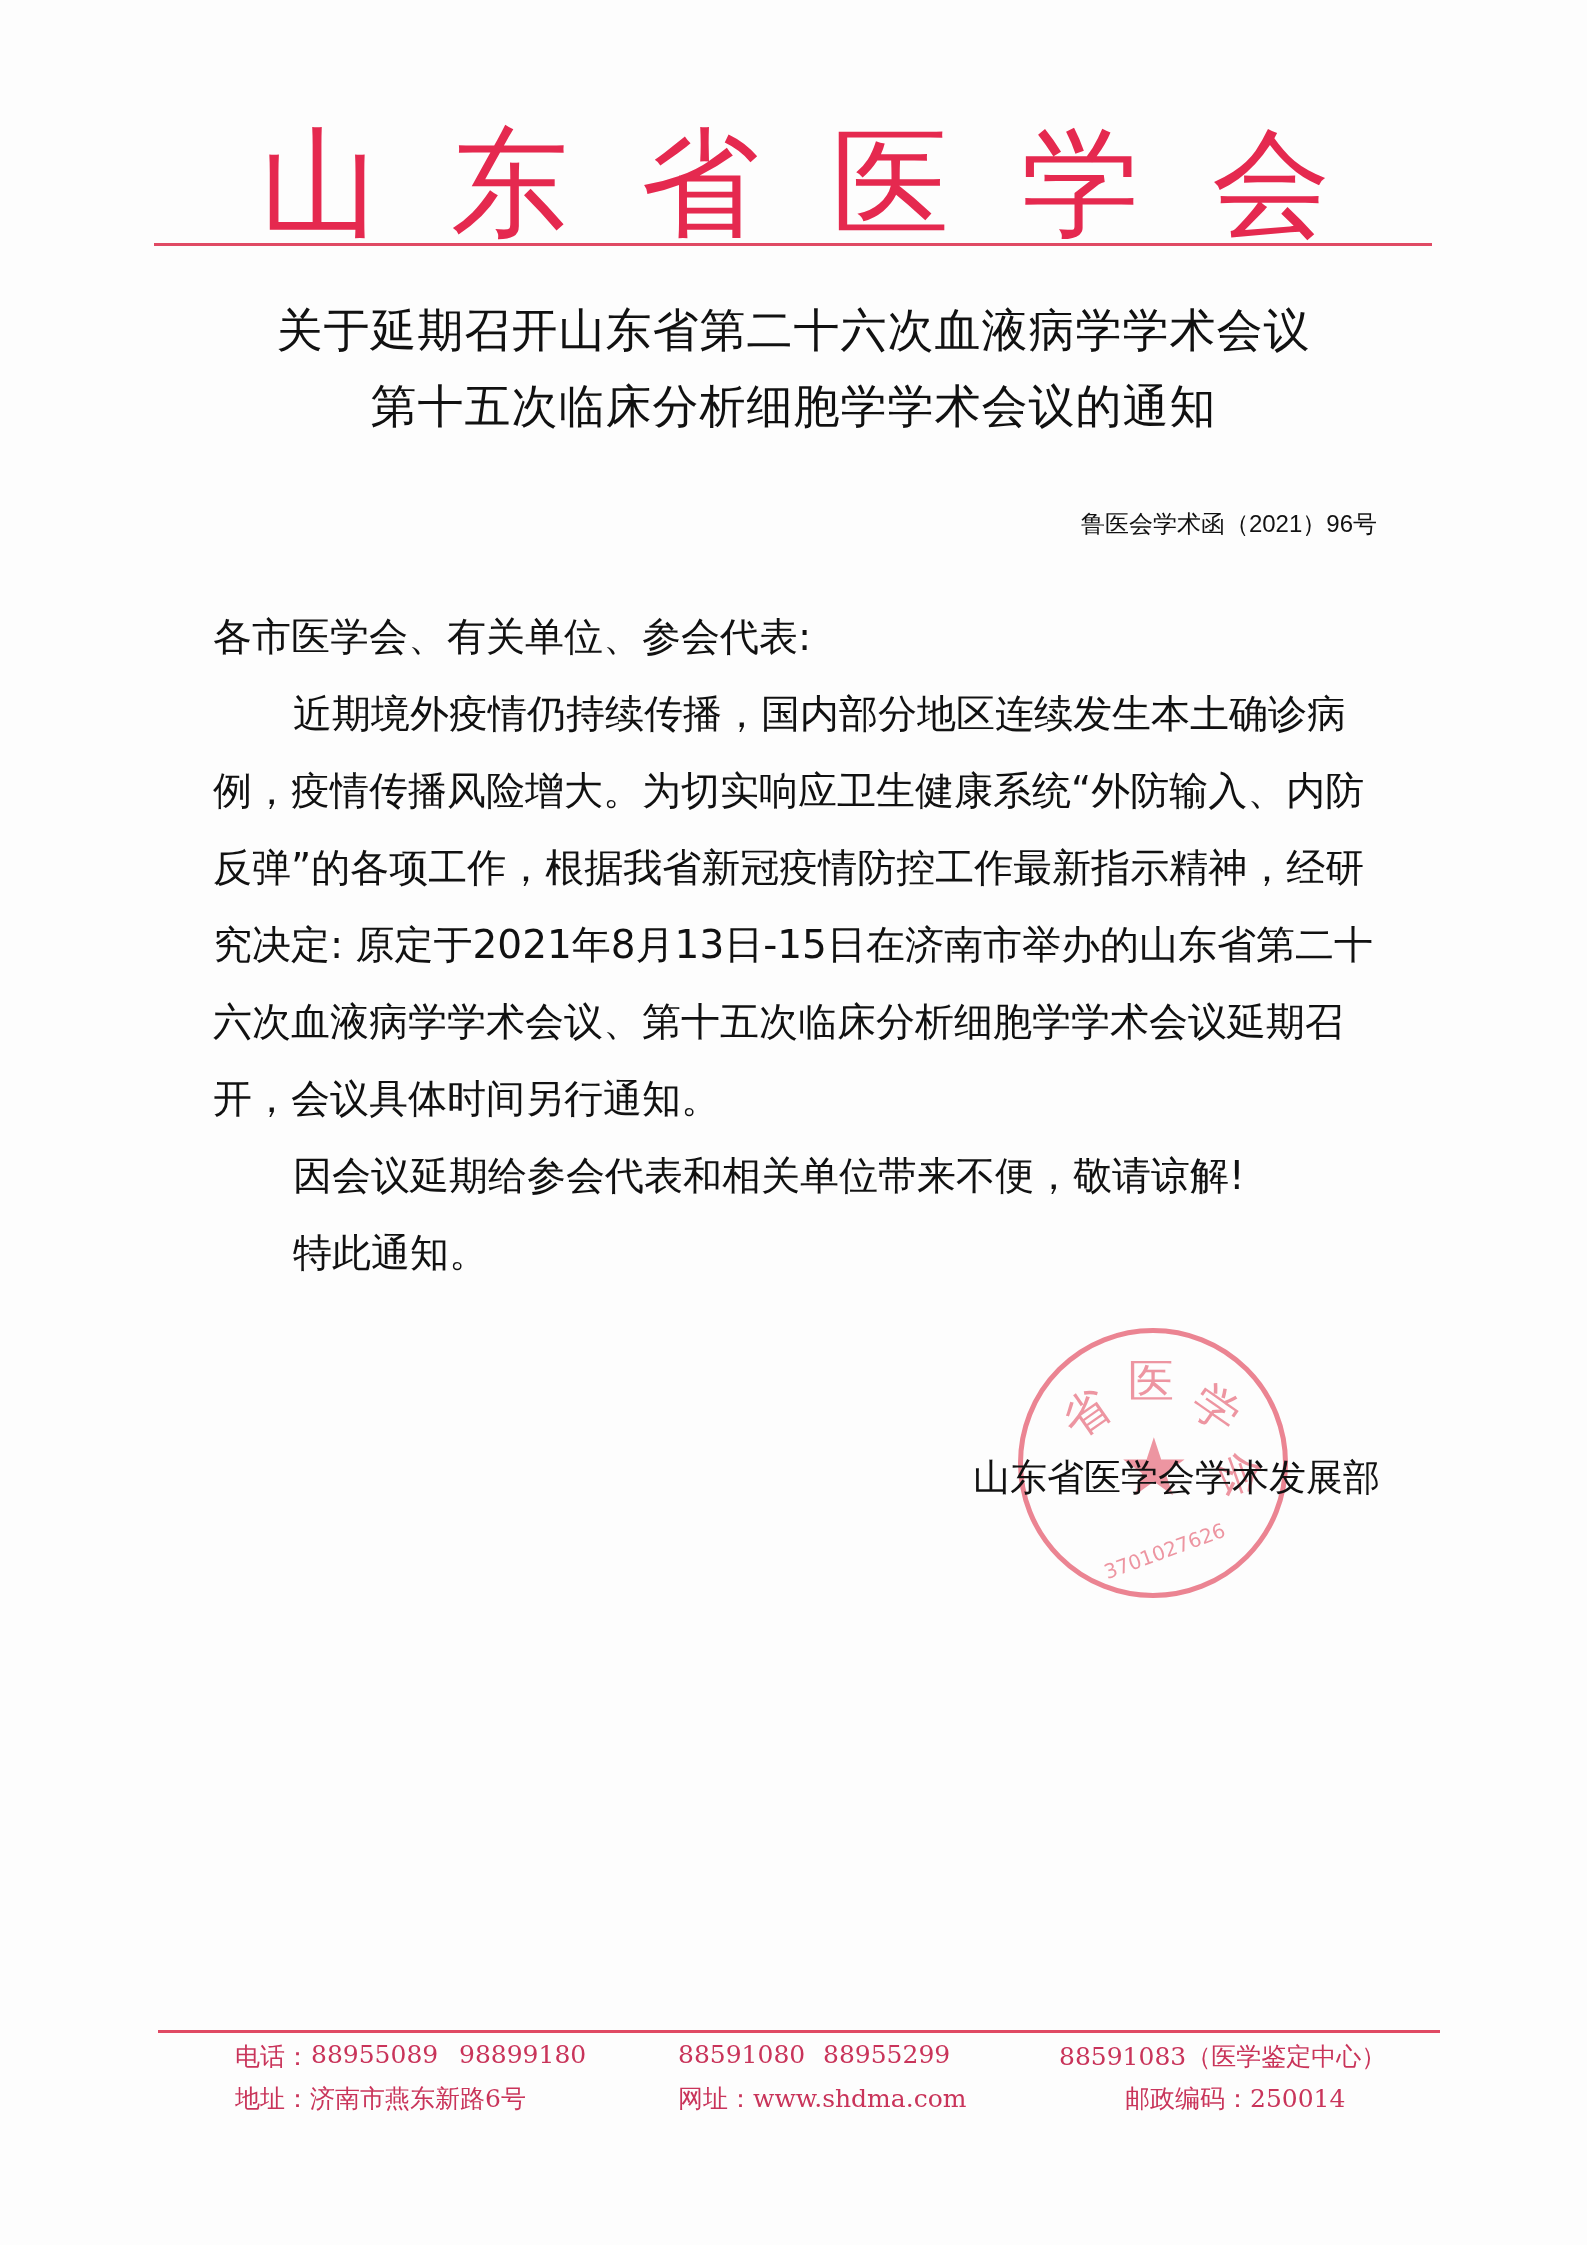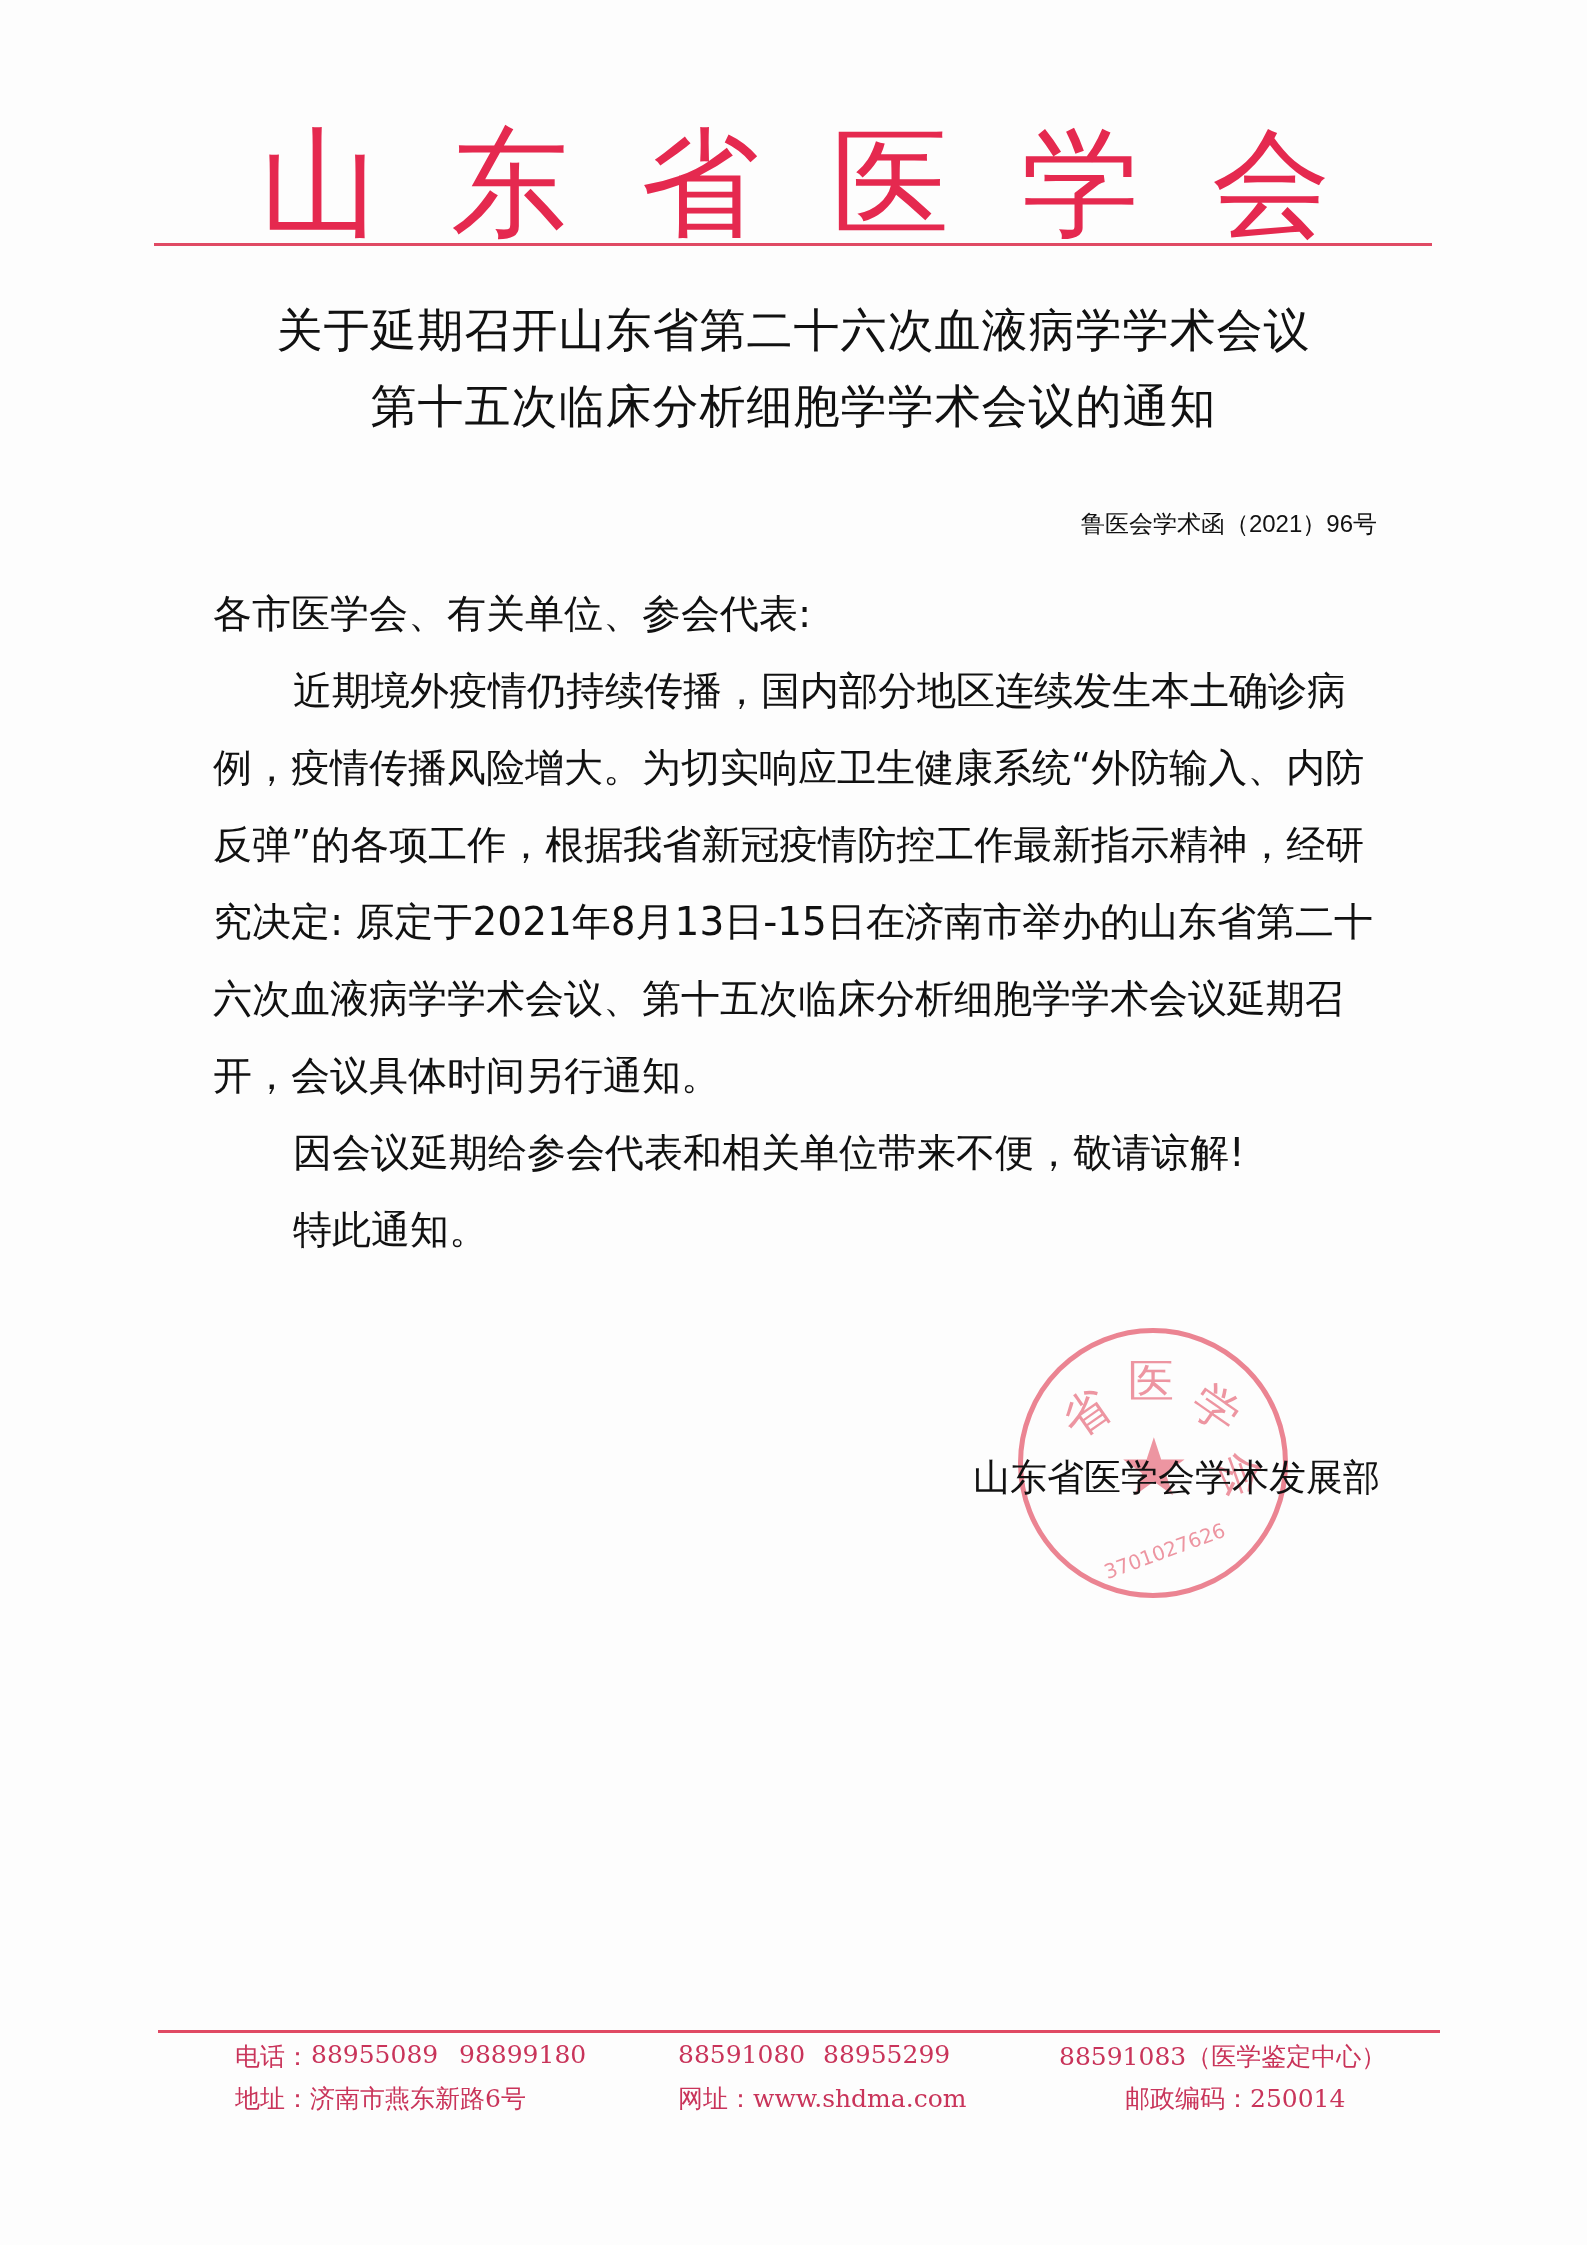--- a/index.html
+++ b/index.html
@@ -12,21 +12,21 @@
     position: absolute; top: 118px; left: 150px; width: 1300px; height: 130px;
     display: flex; justify-content: space-between; padding: 0 120px 0 110px; box-sizing: border-box;
     color: #e5294f; font-size: 118px; line-height: 130px; font-family: "DejaVu Serif", serif;
   }
   .masthead span { display: block; }
   .rule-top { position: absolute; top: 243px; left: 154px; width: 1278px; height: 3px; background: #e04a64; }
   .title { position: absolute; left: 0; width: 1587px; text-align: center; font-size: 46px; font-weight: normal; font-family: "DejaVu Sans", sans-serif; letter-spacing: 1px; }
   .t1 { top: 300px; }
   .t2 { top: 376px; }
   .docno { position: absolute; top: 508px; right: 210px; font-size: 24px; font-family: Liberation Sans, sans-serif; }
-  .body { position: absolute; top: 575px; left: 213px; width: 1170px; font-size: 39px; line-height: 77px; font-family: "DejaVu Sans", sans-serif; }
+  .body { position: absolute; top: 598px; left: 213px; width: 1170px; font-size: 39px; line-height: 77px; font-family: "DejaVu Sans", sans-serif; }
   .body p { margin: 0; }
   .indent { text-indent: 80px; }
   .sign { position: absolute; left: 900px; top: 1440px; width: 480px; text-align: right; font-size: 37px; line-height: 75px; font-family: "DejaVu Serif", serif; z-index: 2; }
   .seal { position: absolute; left: 1018px; top: 1328px; width: 260px; height: 260px; border: 5px solid rgba(226,80,100,0.7); border-radius: 50%; z-index: 1; }
   .seal .star { position: absolute; left: 95px; top: 95px; font-size: 80px; color: rgba(226,80,100,0.6); line-height: 80px; }
   .seal .arc { position: absolute; font-size: 46px; color: rgba(226,80,100,0.6); font-family: "DejaVu Sans", sans-serif; }
   .seal .code { position: absolute; left: 78px; top: 206px; font-size: 20px; color: rgba(226,80,100,0.6); transform: rotate(-20deg); font-family: "DejaVu Sans", sans-serif; }
   .rule-bottom { position: absolute; top: 2030px; left: 158px; width: 1282px; height: 3px; background: #e04a64; }
   .footer { position: absolute; left: 235px; color: #c9345a; font-size: 25px; font-family: "DejaVu Serif", serif; }
   .f1 { top: 2040px; } .f2 { top: 2082px; }

